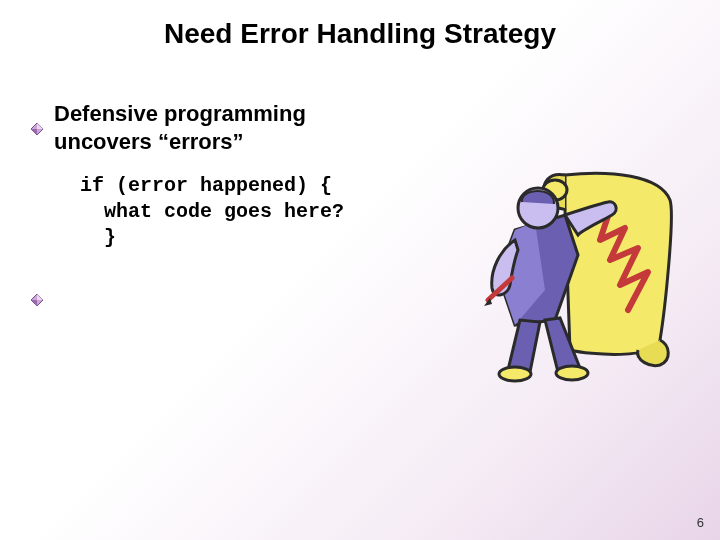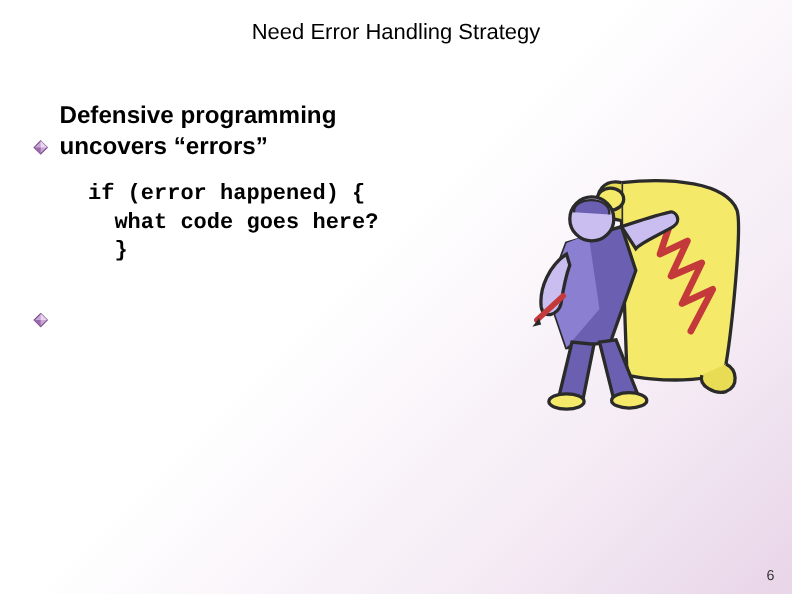--- a/index.html
+++ b/index.html
@@ -6,32 +6,32 @@
   body {
     width: 720px;
     height: 540px;
     background: linear-gradient(135deg, #ffffff 0%, #ffffff 45%, #f5ecf5 75%, #e8d5e8 100%);
     font-family: Arial, Helvetica, sans-serif;
     position: relative;
     overflow: hidden;
   }
   .title {
     text-align: center;
-    font-size: 20px;
-    font-weight: normal;
+    font-size: 28px;
+    font-weight: bold;
     color: #000;
     padding-top: 18px;
   }
   .content {
     position: relative;
     padding: 50px 30px 0 30px;
   }
   .bullet-row {
     display: flex;
-    align-items: flex-end;
+    align-items: center;
     margin-bottom: 18px;
   }
   .bullet-icon {
     flex: 0 0 auto;
     margin-right: 10px;
     margin-top: 6px;
   }
   .bullet-text {
     font-size: 22px;
     font-weight: bold;

